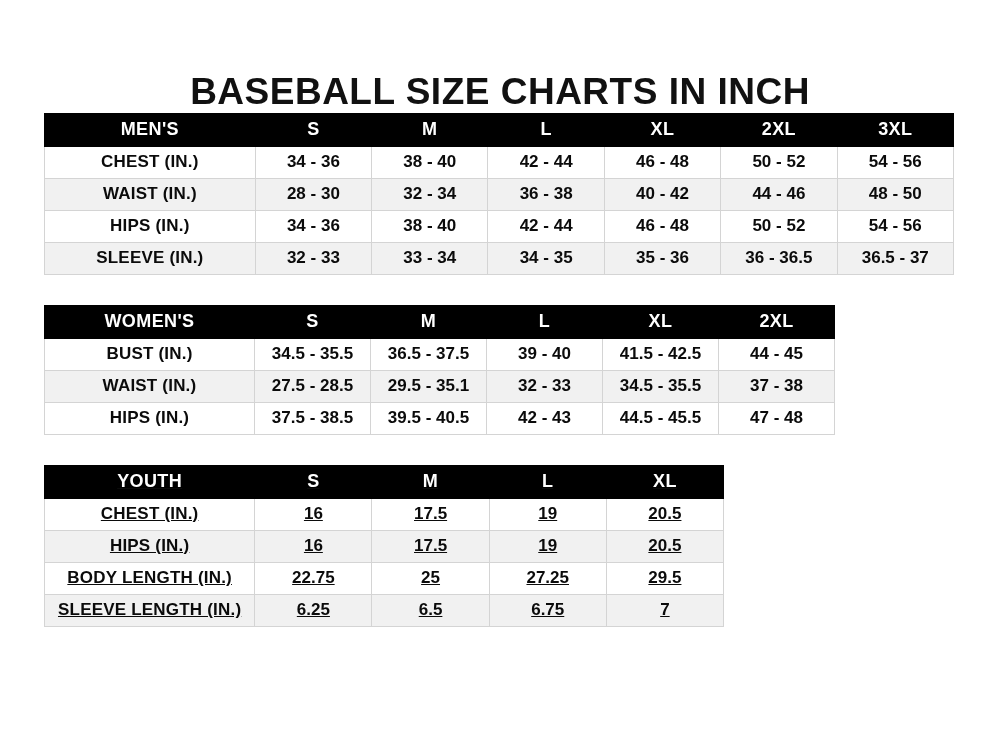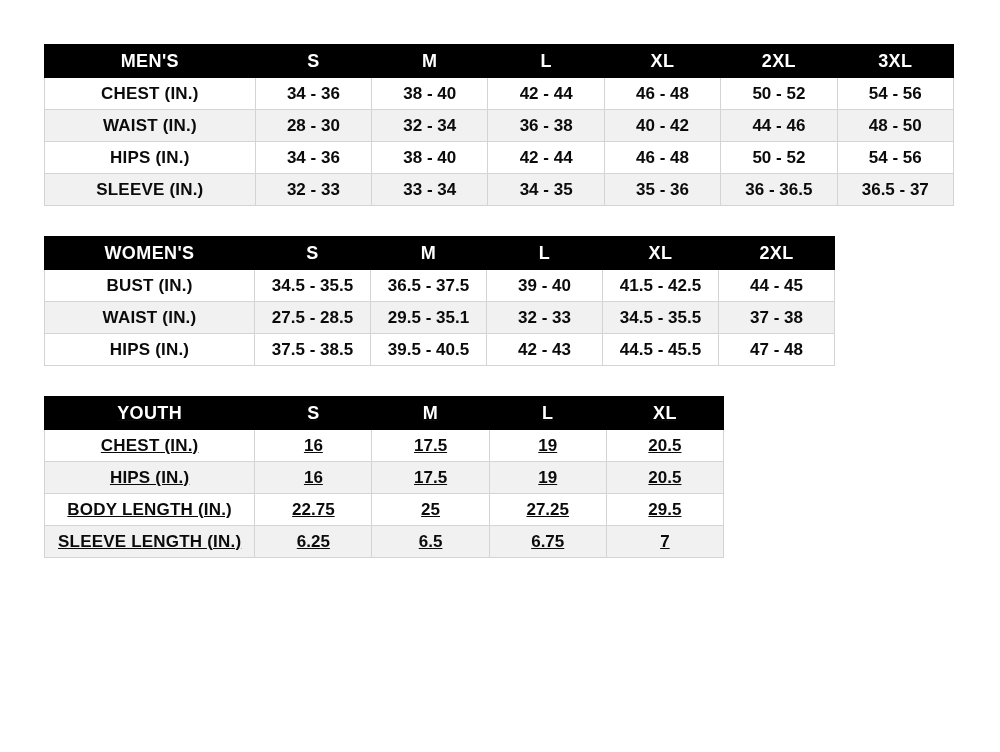--- a/index.html
+++ b/index.html
@@ -23,21 +23,20 @@
   .title {
     text-align: center;
     font-size: 37px;
     font-weight: bold;
     letter-spacing: 0.5px;
     color: #111111;
     padding-top: 72px;
     line-height: 1.1;
   }
   .tables {
-    margin-top: 44px;
     padding-left: 44px;
     padding-right: 38px;
   }
   table {
     border-collapse: collapse;
     table-layout: fixed;
     font-size: 17px;
     font-weight: bold;
   }
   table.men   { width: 910px; }
@@ -80,20 +79,21 @@
   .youth col.label { width: 210px; }
   .youth col.val   { width: 117px; }
 
   .gap { height: 30px; }
 </style>
 </head>
 <body>
 
 <div class="page">
 
+  <div class="title">BASEBALL SIZE CHARTS IN INCH</div>
 
   <div class="tables">
 
     <table class="men">
       <colgroup>
         <col class="label">
           <col class="val">
           <col class="val">
           <col class="val">
           <col class="val">

